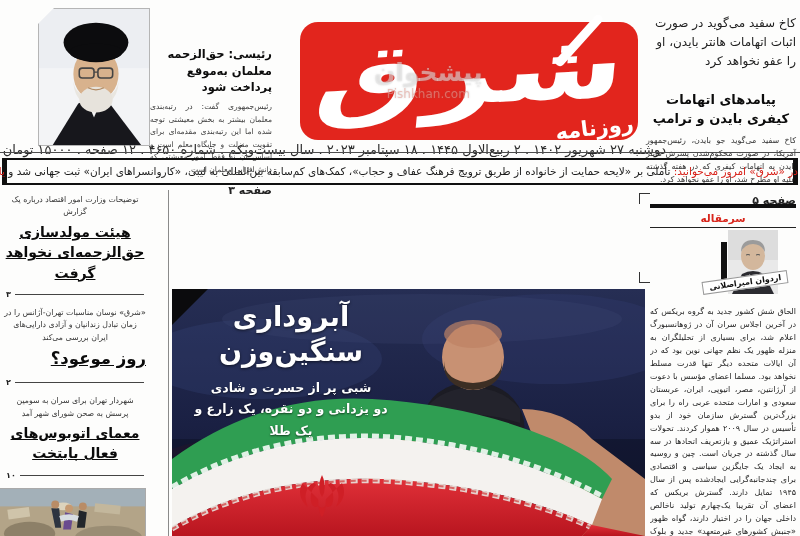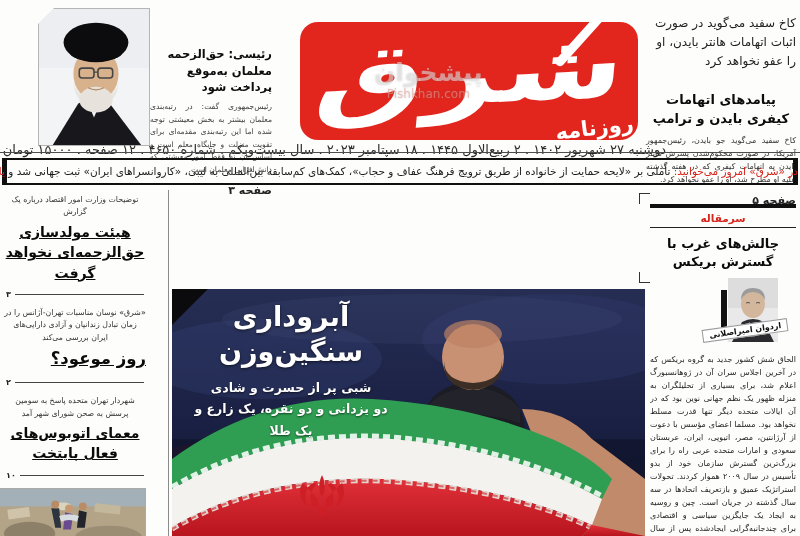--- a/index.html
+++ b/index.html
@@ -149,21 +149,21 @@
     </div>
     <div>
       <div class="lc-kicker">«شرق» نوسان مناسبات تهران-آژانس را در زمان تبادل زندانیان و آزادی دارایی‌های ایران بررسی می‌کند</div>
       <div class="lc-head h16">روز موعود؟</div>
       <div class="marker">
           <span class="num">۲</span>
           <span class="line"></span>
         </div>
     </div>
     <div>
-      <div class="lc-kicker">شهردار تهران متحده پاسخ به سومین پرسش به صحن شورای شهر آمد</div>
+      <div class="lc-kicker">شهردار تهران برای سران به سومین پرسش به صحن شورای شهر آمد</div>
       <div class="lc-head h14">معمای اتوبوس‌های فعال پایتخت</div>
       <div class="marker">
           <span class="num">۱۰</span>
           <span class="line"></span>
         </div>
     </div>
     <div>
       <svg class="rubble" viewBox="0 0 147 60" preserveAspectRatio="none">
         <rect width="147" height="60" fill="#b3a488"></rect>
         <rect y="0" width="147" height="18" fill="#a3b0b8"></rect>
@@ -244,21 +244,20 @@
         <div>شبی پر از حسرت و شادی</div>
         <div>دو یزدانی و دو نقره، یک زارع و یک طلا</div>
       </div>
     </div>
   </div>
 
   <div class="abs edit-col">
     <div class="edit-topbar"></div>
     <div class="edit-section">سرمقاله</div>
     <div class="edit-secrule"></div>
-    <div class="edit-head">چالش‌های غرب با گسترش بریکس</div>
     <div class="author">
       <div class="author-bar"></div>
       <svg class="author-photo" viewBox="0 0 50 64" preserveAspectRatio="none">
         <rect width="50" height="64" fill="#e9e9e9"></rect>
         <rect width="50" height="30" fill="#dddddd"></rect>
         <path d="M4 64 L14 44 Q25 38 36 44 L46 64 Z" fill="#2b2b30"></path>
         <path d="M21 44 L25 52 L29 44 L25 47 Z" fill="#f2f2f2"></path>
         <rect x="23" y="47" width="4" height="12" fill="#6e6e74"></rect>
         <ellipse cx="25" cy="26" rx="12" ry="14" fill="#d3b79c"></ellipse>
         <path d="M13 22 Q13 10 25 10 Q37 10 37 22 Q33 14 25 14 Q17 14 13 22 Z" fill="#9b9b9b"></path>

